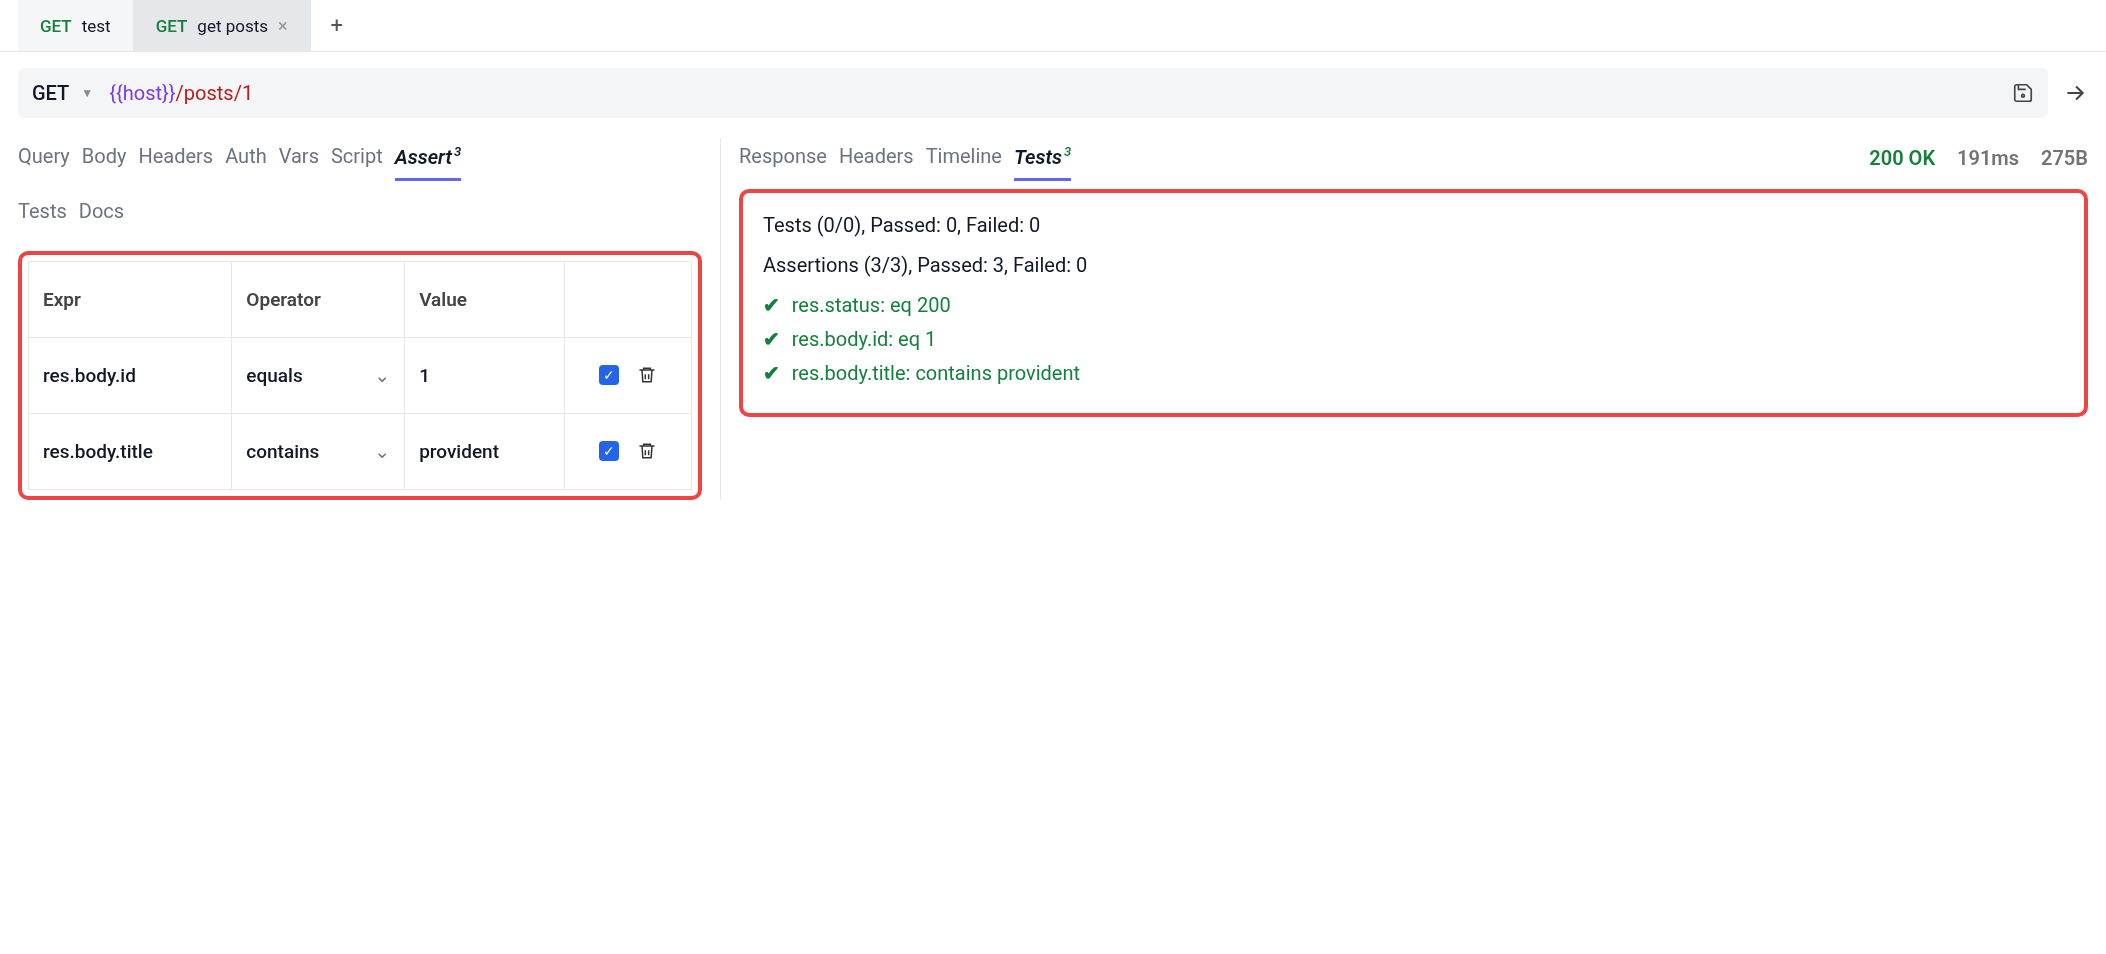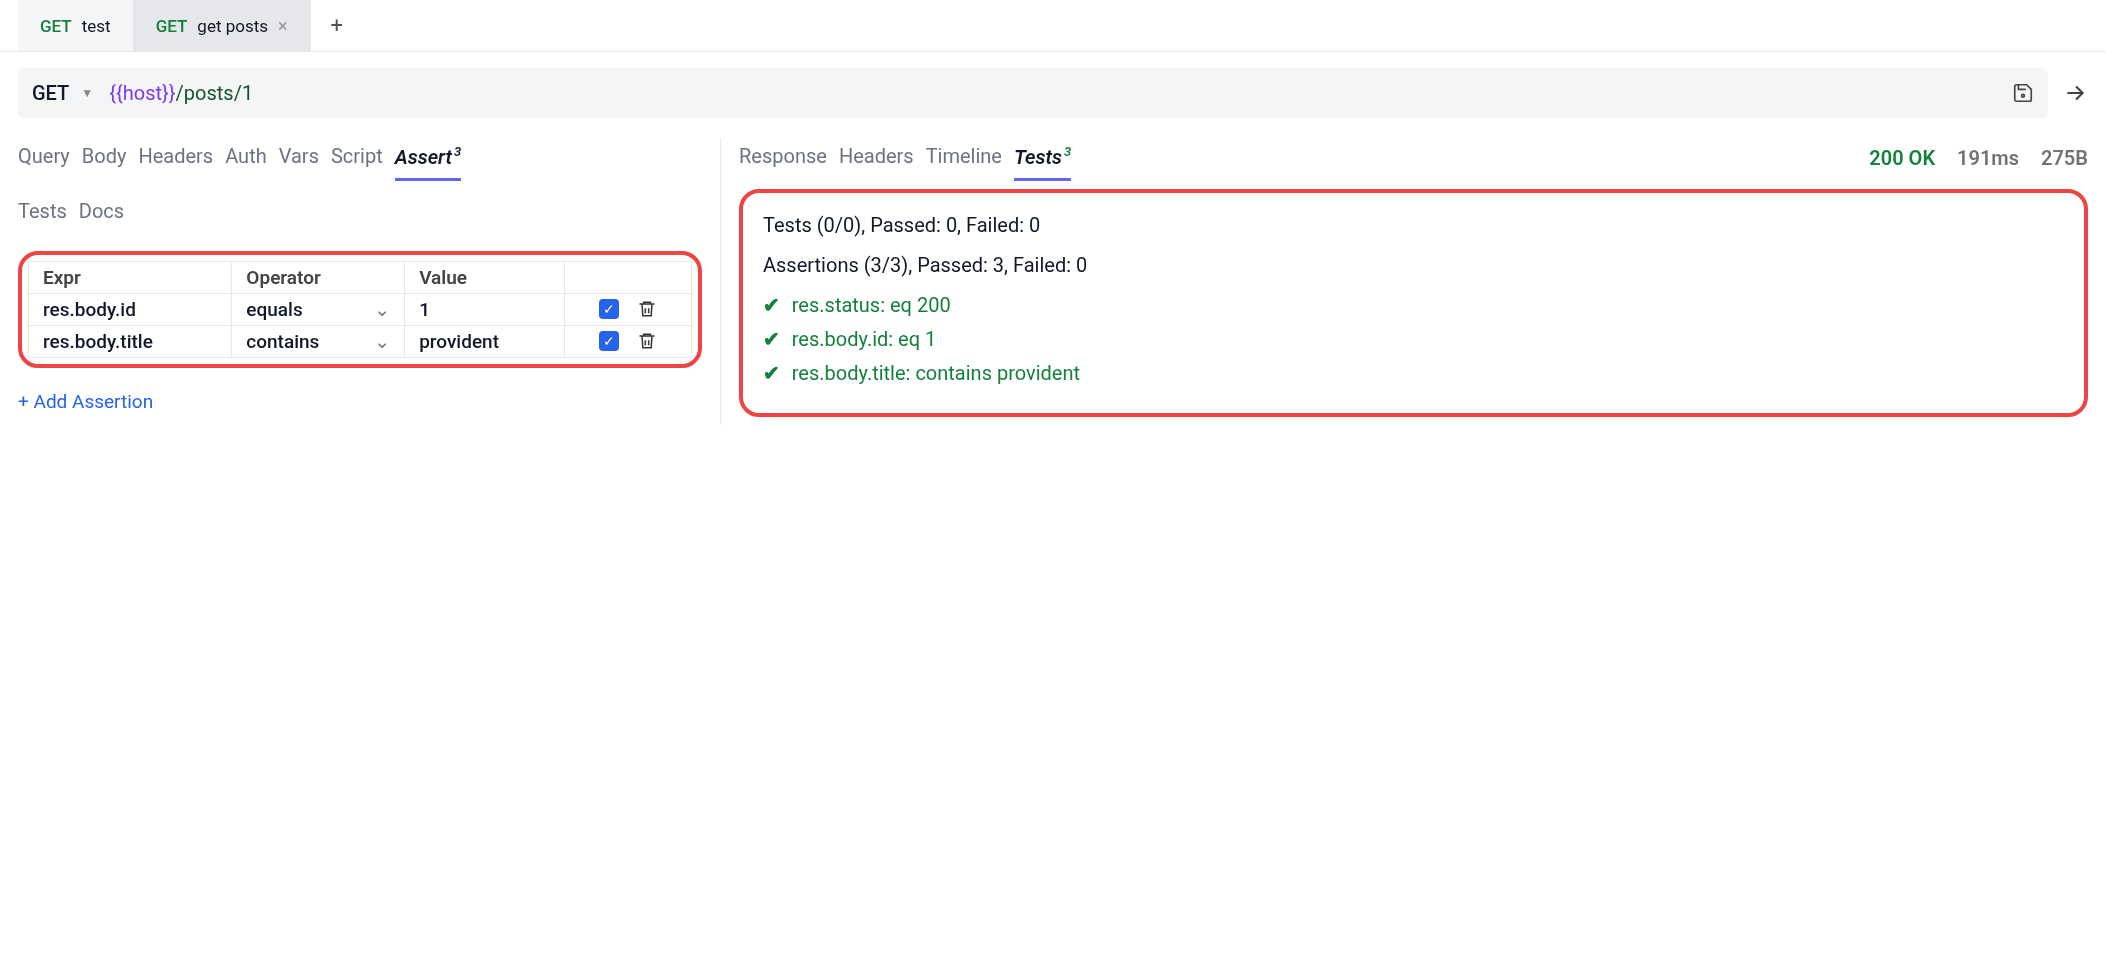--- a/index.html
+++ b/index.html
@@ -65,21 +65,21 @@
     display: flex;
     align-items: center;
     padding: 0 14px;
     height: 50px;
     font-size: 20px;
   }
   .method-select { display: flex; align-items: center; gap: 12px; margin-right: 16px; }
   .method-select .method { font-weight: 500; }
   .caret-down { color: #888; font-size: 12px; }
   .url-var { color: var(--purple); }
-  .url-path { color: #14532d; }
+  .url-path { color: #b91c1c; }
   .save-icon, .send-icon { color: #444; cursor: pointer; }
   .url-right { margin-left: auto; display:flex; align-items:center; gap:18px; }
 
   
   .panels { display: flex; }
   .left-panel, .right-panel { padding: 0 18px; }
   .left-panel { width: 720px; }
   .right-panel { flex: 1; border-left: 1px solid var(--border); }
 
   .req-tabs, .res-tabs { display: flex; flex-wrap: wrap; gap: 12px; font-size: 20px; color: var(--muted); align-items: center; }
@@ -96,34 +96,34 @@
     height: 3px;
     background: var(--sel-underline);
   }
   .sup { font-size: 13px; vertical-align: super; margin-left: 2px; }
   .sup-green { color: var(--green); font-weight:600; }
   .req-tabs-row2 { margin-top: 14px; }
 
   
   .hl {
     border: 4px solid var(--highlight);
-    border-radius: 20px;
+    border-radius: 10px;
   }
   .hl-left { margin-top: 18px; padding: 6px; }
   .hl-right { padding: 14px 20px 18px; margin-top: 10px; margin-bottom: 8px; }
 
   
   table.assert {
     width: 100%;
     border-collapse: collapse;
     font-size: 19px;
   }
   table.assert th, table.assert td {
     border: 1px solid var(--border);
-    padding: 4px 14px;
+    padding: 26px 14px;
     text-align: left;
     font-weight: 500;
   }
   table.assert th { color: #444; font-weight: 600; }
   .op-cell { display: flex; align-items: center; justify-content: space-between; }
   .op-caret { color: #777; }
   .actions-cell { display:flex; align-items:center; gap: 18px; justify-content:center; }
   .chk {
     width: 20px; height: 20px; border-radius: 4px; background: var(--blue-check);
     display:flex; align-items:center; justify-content:center; color:#fff; font-size:14px;
@@ -248,21 +248,20 @@
                       <path d="M3 6h18M8 6V4h8v2M6 6l1 14h10l1-14M10 11v6M14 11v6"></path>
                     </svg>
                 </span>
               </div>
             </td>
           </tr>
         </tbody>
       </table>
     </div>
 
-    <div class="add-assertion">+ Add Assertion</div>
   </div>
 
   <div class="right-panel">
     <div class="res-tabs">
       <span class="res-tab">Response</span>
       <span class="res-tab">Headers</span>
       <span class="res-tab">Timeline</span>
       <span class="res-tab active">
         <span>Tests</span><span class="sup sup-green">3</span>
       </span>

